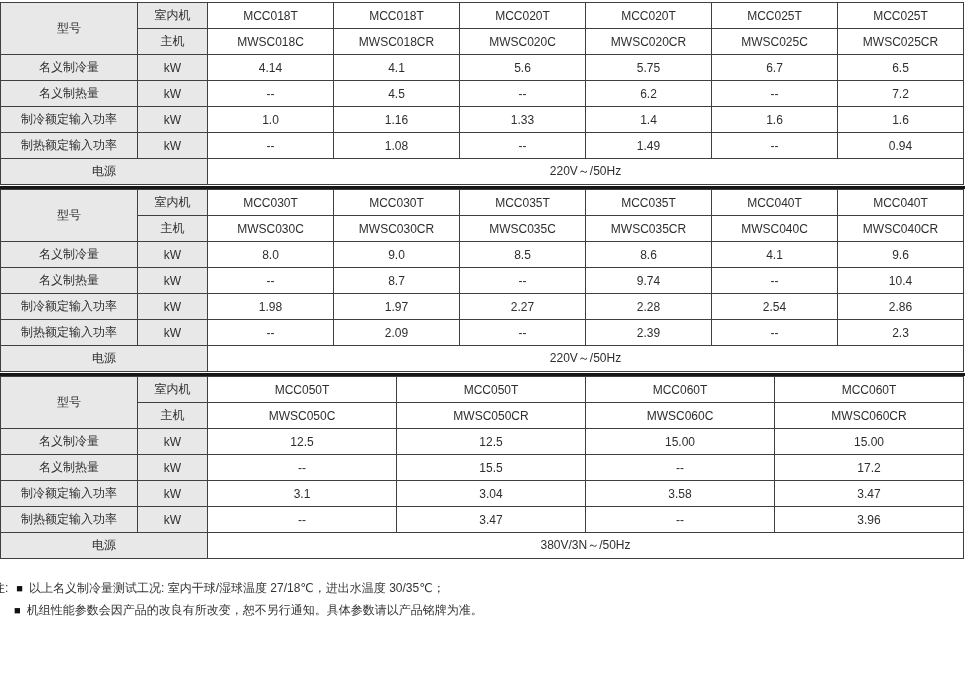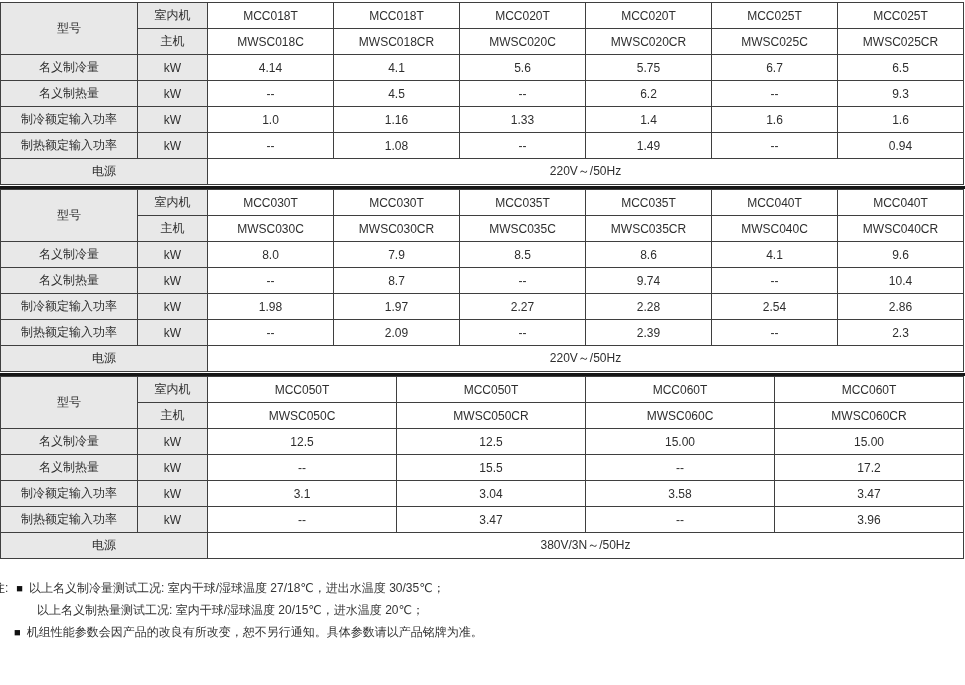--- a/index.html
+++ b/index.html
@@ -69,21 +69,21 @@
       <td>6.5</td>
     </tr>
     <tr>
       <td class="label-cell">名义制热量</td>
       <td class="label-cell">kW</td>
       <td>--</td>
       <td>4.5</td>
       <td>--</td>
       <td>6.2</td>
       <td>--</td>
-      <td>9.3</td>
+      <td>7.2</td>
     </tr>
     <tr>
       <td class="label-cell">制冷额定输入功率</td>
       <td class="label-cell">kW</td>
       <td>1.0</td>
       <td>1.16</td>
       <td>1.33</td>
       <td>1.4</td>
       <td>1.6</td>
       <td>1.6</td>
@@ -130,21 +130,21 @@
       <td>MWSC030CR</td>
       <td>MWSC035C</td>
       <td>MWSC035CR</td>
       <td>MWSC040C</td>
       <td>MWSC040CR</td>
     </tr>
     <tr>
       <td class="label-cell">名义制冷量</td>
       <td class="label-cell">kW</td>
       <td>8.0</td>
-      <td>7.9</td>
+      <td>9.0</td>
       <td>8.5</td>
       <td>8.6</td>
       <td>4.1</td>
       <td>9.6</td>
     </tr>
     <tr>
       <td class="label-cell">名义制热量</td>
       <td class="label-cell">kW</td>
       <td>--</td>
       <td>8.7</td>
@@ -241,19 +241,16 @@
       <td colspan="4">380V/3N～/50Hz</td>
     </tr>
   </tbody>
     </table>
 </div>
 
 <div class="notes">
   <div class="note-line note-first">
     <span class="note-prefix">注:</span><span class="bullet">■</span><span>以上名义制冷量测试工况: 室内干球/湿球温度 27/18℃，进出水温度 30/35℃；</span>
   </div>
-  <div class="note-line note-plain-line">
-    <span>以上名义制热量测试工况: 室内干球/湿球温度 20/15℃，进水温度 20℃；</span>
-  </div>
   <div class="note-line note-bullet-line">
     <span class="bullet">■</span><span>机组性能参数会因产品的改良有所改变，恕不另行通知。具体参数请以产品铭牌为准。</span>
   </div>
 </div>
 
 </body></html>

